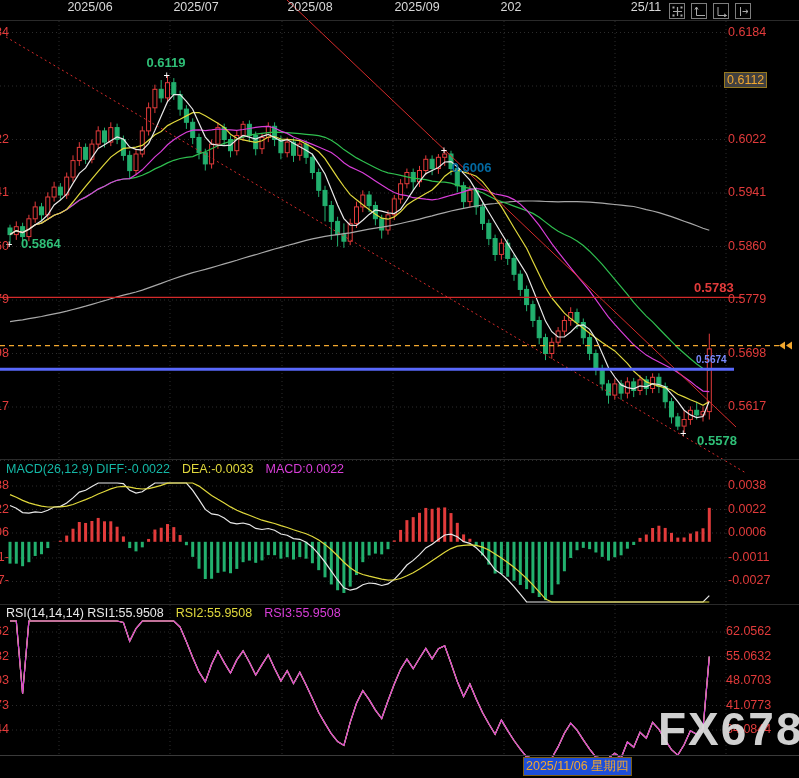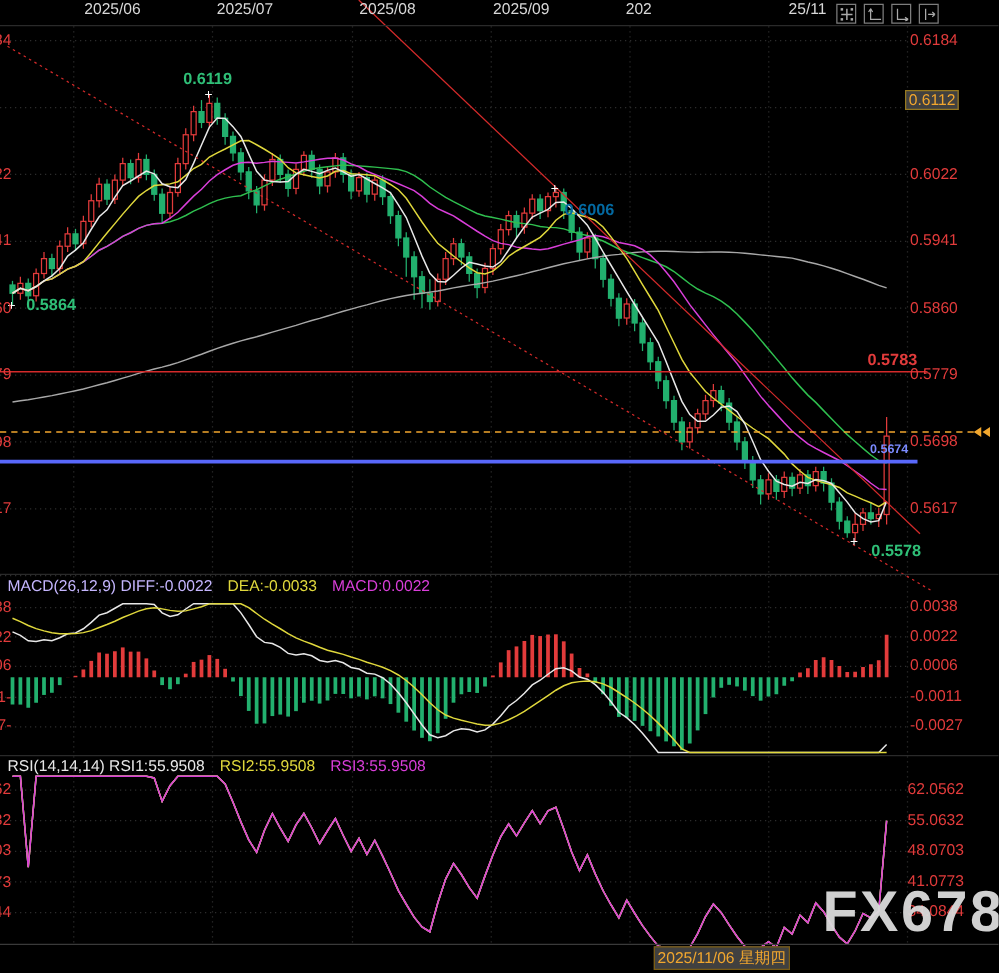--- a/index.html
+++ b/index.html
@@ -22,21 +22,21 @@
   .clip9{position:absolute;left:0;width:9px;overflow:hidden;direction:rtl;}
   .anno{position:absolute;font-size:13px;font-weight:bold;white-space:nowrap;}
   .alertbox{position:absolute;left:724px;border:1px solid #96781f;color:#f2a72e;font-size:12.5px;
             padding:0 2px;background:#404040;}
   .bluelbl{position:absolute;left:696px;color:#7b8bff;font-size:10px;font-weight:bold;
            }
   .redlinelbl{position:absolute;left:694px;color:#e23b3b;font-size:13px;font-weight:bold;}
   .paneheader{position:absolute;left:6px;display:flex;gap:12px;font-size:12.5px;white-space:nowrap;}
   .datelbl{position:absolute;top:759px;transform:translateX(-50%);color:#d8d8d8;font-size:12.5px;white-space:nowrap;}
   .datebox{position:absolute;top:757px;left:523px;color:#f2a72e;font-size:12.5px;border:1px solid #7a5c14;
-           padding:0 2px;white-space:nowrap;background:#404040;}
+           padding:0 2px;white-space:nowrap;background:#1d4ed8;}
   .wmark{position:absolute;left:658px;top:702px;font-size:46px;font-weight:bold;color:#dcdcdc;
          letter-spacing:2px;opacity:.95;}
 </style>
 </head>
 <body>
 
 <div id="app">
 
   <svg id="chart-svg" width="799" height="778">
       <g>
@@ -473,21 +473,21 @@
   <div class="sep" style="top:20px"></div>
   <div class="sep" style="top:459px"></div>
   <div class="sep" style="top:604px"></div>
   <div class="sep" style="top:755px;background:#3a3a3a"></div>
 
   <div class="alertbox" id="alert-label" style="top: 72.0556px;">0.6112</div>
   <div class="redlinelbl" id="res-label" style="top: 280.358px;">0.5783</div>
   <div class="bluelbl" id="blue-label" style="top: 354.352px;">0.5674</div>
 
   <div class="paneheader" style="top:462px">
-    <span style="color: #c4b5fd;">MACD(26,12,9) DIFF:-0.0022</span>
+    <span style="color: #14b8a6;">MACD(26,12,9) DIFF:-0.0022</span>
     <span style="color: rgb(224, 216, 60);">DEA:-0.0033</span>
     <span style="color: rgb(217, 62, 217);">MACD:0.0022</span>
   </div>
 
   <div class="paneheader" style="top:606px">
     <span style="color: rgb(232, 232, 232);">RSI(14,14,14) RSI1:55.9508</span>
     <span style="color: rgb(224, 216, 60); text-align: center;">RSI2:55.9508</span>
     <span style="color: rgb(217, 62, 217);">RSI3:55.9508</span>
   </div>
 

